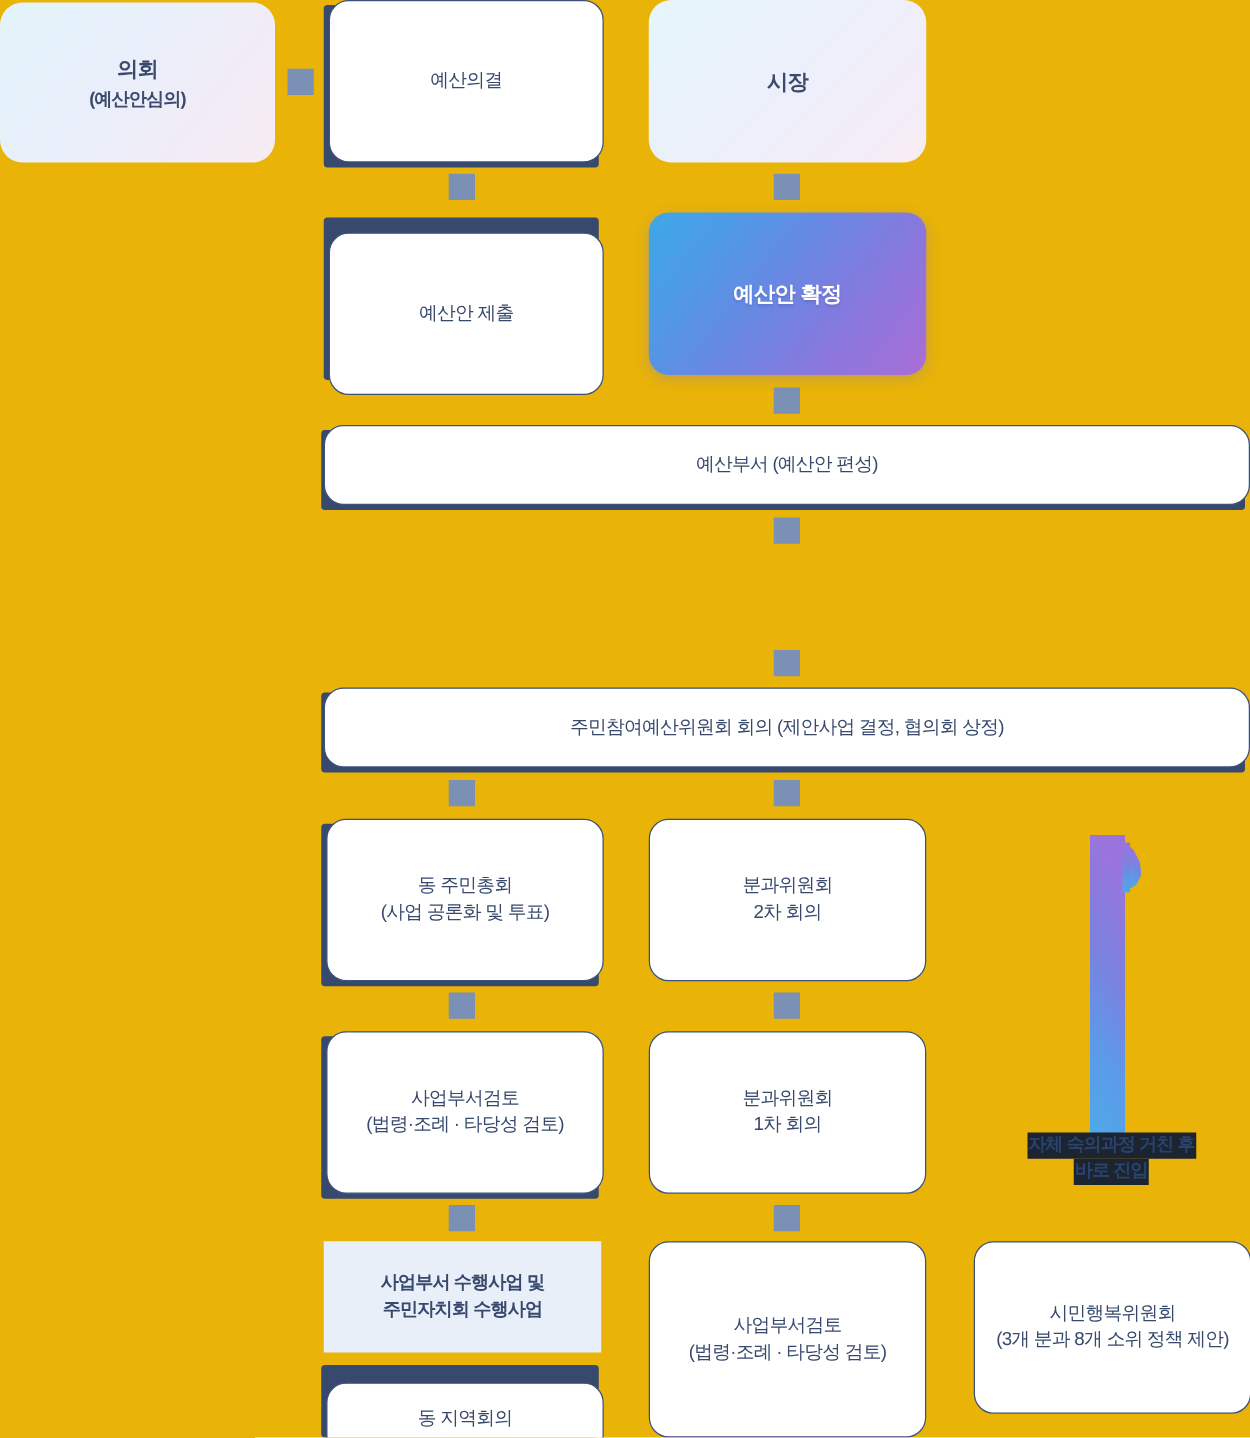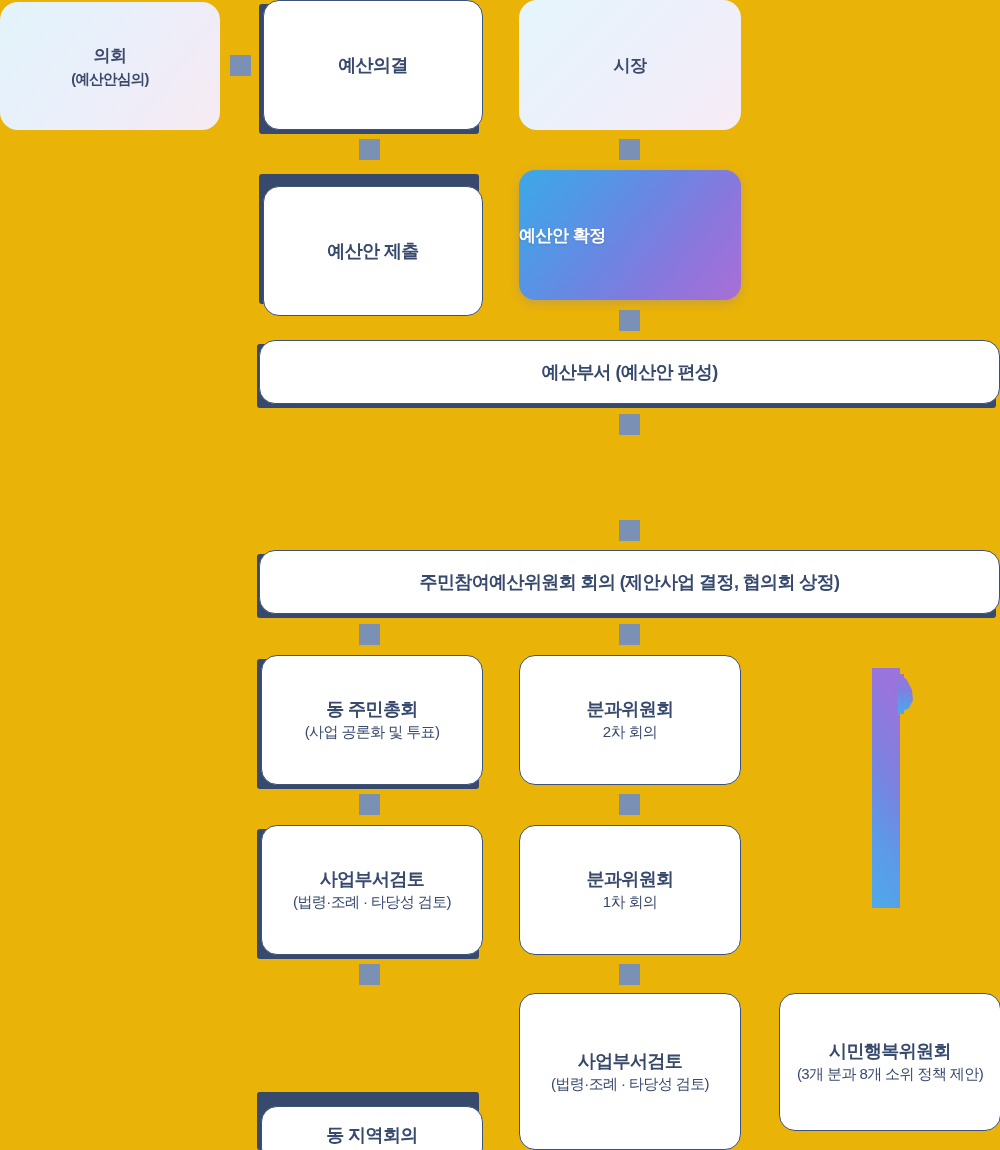--- a/index.html
+++ b/index.html
@@ -29,21 +29,21 @@
     border: 1.6px solid #3d5279;
     border-radius: 16px;
     display: flex;
     flex-direction: column;
     align-items: center;
     justify-content: center;
     text-align: center;
     color: #37496d;
     line-height: 1.38;
   }
-  .card .t1 { font-size: 18px; font-weight: 700; letter-spacing: -0.6px; white-space: nowrap; }
+  .card .t1 { font-size: 15px; font-weight: 400; letter-spacing: -0.6px; white-space: nowrap; }
   .card .t2 { font-size: 15px; font-weight: 400; letter-spacing: -0.6px; white-space: nowrap; }
 
   
   .shadow-blk {
     position: absolute;
     background: #37496d;
     border-radius: 3px;
     z-index: 0;
   }
   .card-wrap { position: absolute; }
@@ -78,21 +78,21 @@
     background: linear-gradient(135deg,
       #e6f5fc 0%, #e9f2fb 28%, #eeeffa 58%, #f3edf8 82%, #f7ecf3 100%);
   }
 
   
   .card-grad {
     border: none;
     border-radius: 16px;
     background: linear-gradient(128deg,
       #3da8e8 0%, #4e9ae6 22%, #6b86e2 48%, #8a77dd 72%, #a96ed6 100%);
-    display: flex; align-items: center; justify-content: flex-start;
+    display: flex; align-items: center; justify-content: center;
     text-align: center;
     color: #ffffff;
     box-shadow: 0 3px 10px rgba(110,120,200,0.30);
   }
   .card-grad .gt {
     font-size: 17px; font-weight: 700; letter-spacing: -0.5px;
     white-space: nowrap;
     text-shadow: 0 1px 2px rgba(60,70,140,0.28);
   }
 
@@ -220,40 +220,48 @@
         </linearGradient>
       </defs>
 
       <rect x="12" y="0" width="28" height="240" fill="url(#agrad)"></rect>
 
       <path d="M40 6 L47 12 L52 22 L53 32 L49 40 L40 45 Z" fill="url(#agrad)"></path>
       <rect x="38" y="6" width="6" height="40" fill="url(#agrad)"></rect>
     </svg>
   </div>
 
+  <div class="arrow-caption" style="left:798px; top:906px; width:182px;">
+    <span class="ln">자체 숙의과정 거친 후</span><br>
+    <span class="ln">바로 진입</span>
+  </div>
 
   <div class="conn" style="left:359px; top:794px;"></div>
   <div class="conn" style="left:619px; top:794px;"></div>
 
   <div class="card-wrap" style="left:257px; top:825px; width:226px; height:136px;">
     <div class="shadow-blk" style="left:0px; top:4px; width:222px; height:130px;"></div>
     <div class="card" style="left:4px; top:0px; width:222px; height:130px;">
       <div class="t1">사업부서검토</div>
       <div class="t2">(법령·조례 · 타당성 검토)</div>
     </div>
   </div>
 
   <div class="node card" style="left:519px; top:825px; width:222px; height:130px;">
     <div class="t1">분과위원회</div>
     <div class="t2">1차 회의</div>
   </div>
 
   <div class="conn" style="left:359px; top:964px;"></div>
   <div class="conn" style="left:619px; top:964px;"></div>
 
+  <div class="node panel-flat" style="left:259px; top:993px; width:222px; height:89px;">
+    <div class="ft">사업부서 수행사업 및</div>
+    <div class="ft">주민자치회 수행사업</div>
+  </div>
 
   <div class="card-wrap" style="left:257px; top:1088px; width:226px; height:70px;">
     <div class="shadow-blk" style="left:0px; top:4px; width:222px; height:58px;"></div>
     <div class="card" style="left:4px; top:18px; width:222px; height:58px;">
       <div class="t1">동 지역회의</div>
     </div>
   </div>
 
   <div class="node card" style="left:519px; top:993px; width:222px; height:157px;">
     <div class="t1">사업부서검토</div>

